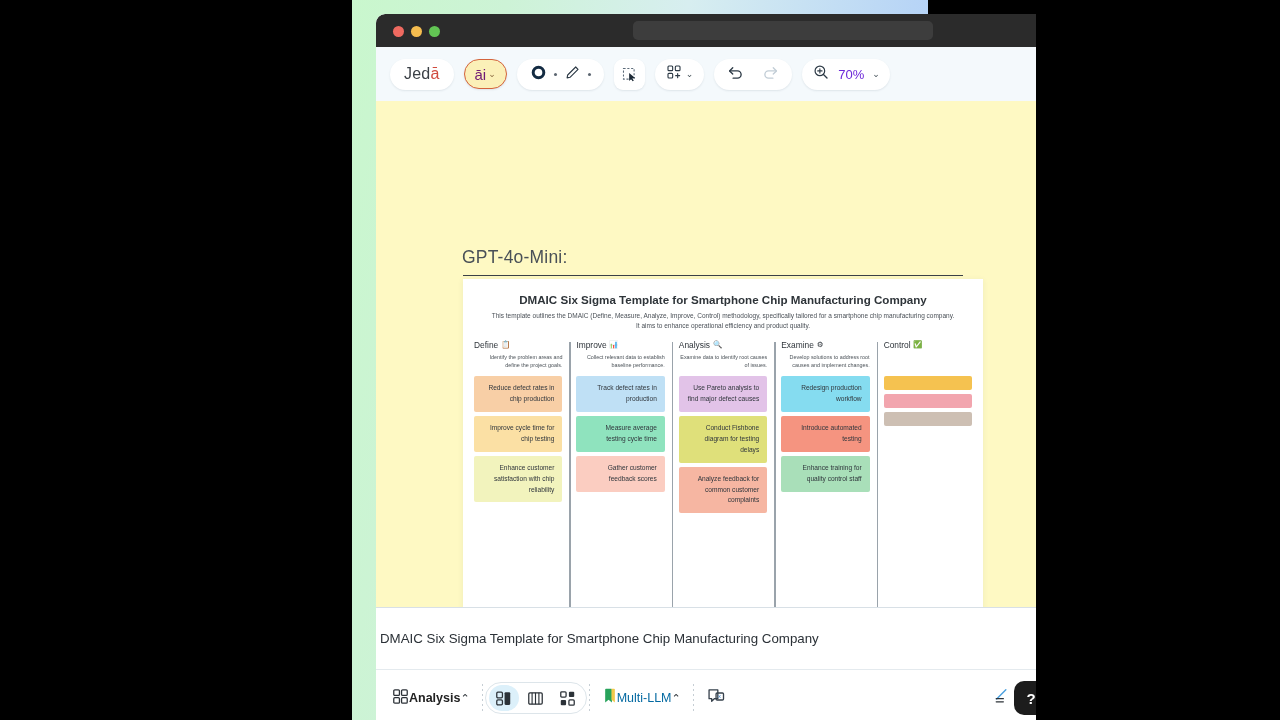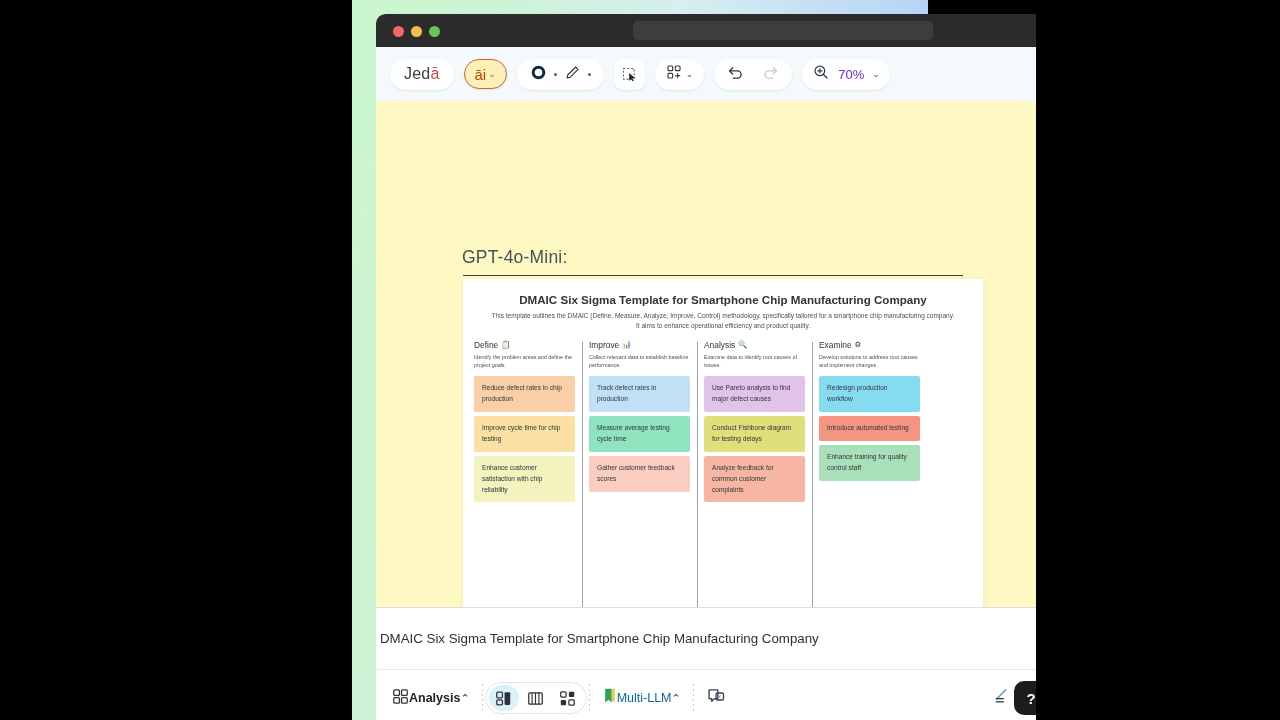--- a/index.html
+++ b/index.html
@@ -56,21 +56,21 @@
     display: flex; align-items: center;
     box-shadow: 0 1px 2px rgba(40,60,80,.10);
   }
   .brand { padding: 0 14px; font-size: 16px; color: #3a3f45; letter-spacing: .2px; }
   .brand .macron { color: #d04a3e; }
   .aipill {
     background: #fbf0b8; border: 1.6px solid #d4643d; border-radius: 999px;
     height: 30px; padding: 0 10px; display: flex; align-items: center; gap: 2px;
     box-shadow: 0 1px 2px rgba(40,60,80,.10);
   }
-  .aipill .ai { font-size: 15px; color: #c2410c; }
+  .aipill .ai { font-size: 15px; color: #701a75; }
   .chev { font-size: 9px; color: #8a6a40; line-height: 1; }
 
   .toolgroup { padding: 0 13px; gap: 7px; }
   .dotsep { width: 3px; height: 3px; border-radius: 50%; background: #5b6570; }
   .sqbtn {
     width: 31px; height: 31px; border-radius: 9px; background:#fff;
     display:flex; align-items:center; justify-content:center;
     box-shadow: 0 1px 2px rgba(40,60,80,.10);
   }
   .undogroup { padding: 0 12px; gap: 16px; }
@@ -101,21 +101,21 @@
   .sheet-title {
     text-align: center; font-size: 11.6px; color: #2e3439; font-weight: 600;
     padding-top: 14px; white-space: nowrap;
   }
   .sheet-sub {
     text-align: center; font-size: 6.5px; color: #4a5057; line-height: 1.55;
     padding: 5px 28px 0 28px;
   }
 
   .cols { display: flex; margin-top: 9px; padding: 0 4px; }
-  .col { width: 115px; padding: 0 7px; position: relative; }
+  .col { width: 115px; padding: 0 7px; position: relative; text-align: right; }
   .col + .col::before {
     content: ""; position: absolute; left: 0; top: 2px; bottom: -192px;
     width: 1.3px; background: #9aa3ab;
   }
   .col-head {
     font-size: 8.4px; color: #2f353b; font-weight: 500;
     display: flex; align-items: center; gap: 3px; margin-bottom: 3px;
   }
   .col-icon { font-size: 7.5px; line-height: 1; }
   .col-desc { font-size: 5.4px; color: #4c5359; line-height: 1.5; margin-bottom: 7px; min-height: 16px; }
@@ -295,20 +295,30 @@
             <div class="col">
               <div class="col-head">
                 <span>Examine</span>
                 <span class="col-icon">⚙</span>
               </div>
               <div class="col-desc">Develop solutions to address root causes and implement changes.</div>
               <div class="card" style="background: rgb(133, 220, 240);">Redesign production workflow</div>
               <div class="card" style="background: rgb(245, 148, 128);">Introduce automated testing</div>
               <div class="card" style="background: rgb(169, 223, 185);">Enhance training for quality control staff</div>
             </div>
+            <div class="col">
+              <div class="col-head">
+                <span>Control</span>
+                <span class="col-icon">✅</span>
+              </div>
+              <div class="col-desc"></div>
+              <div class="card" style="background: rgb(245, 194, 80);"></div>
+              <div class="card" style="background: rgb(242, 165, 174);"></div>
+              <div class="card" style="background: rgb(205, 191, 179);"></div>
+            </div>
           </div>
       </div>
 
     </div>
 
     <div class="caption">
       <span class="caption-text">DMAIC Six Sigma Template for Smartphone Chip Manufacturing Company</span>
     </div>
 
     <div class="bottombar">

